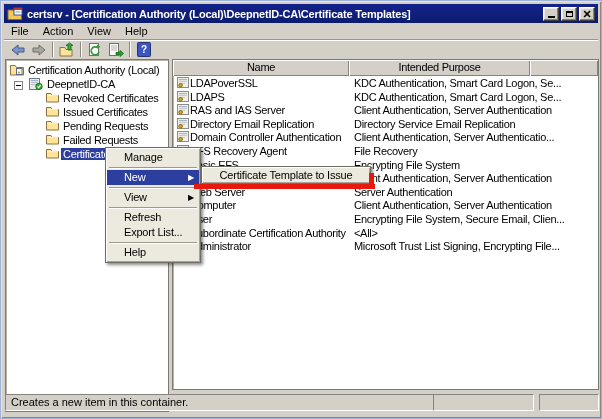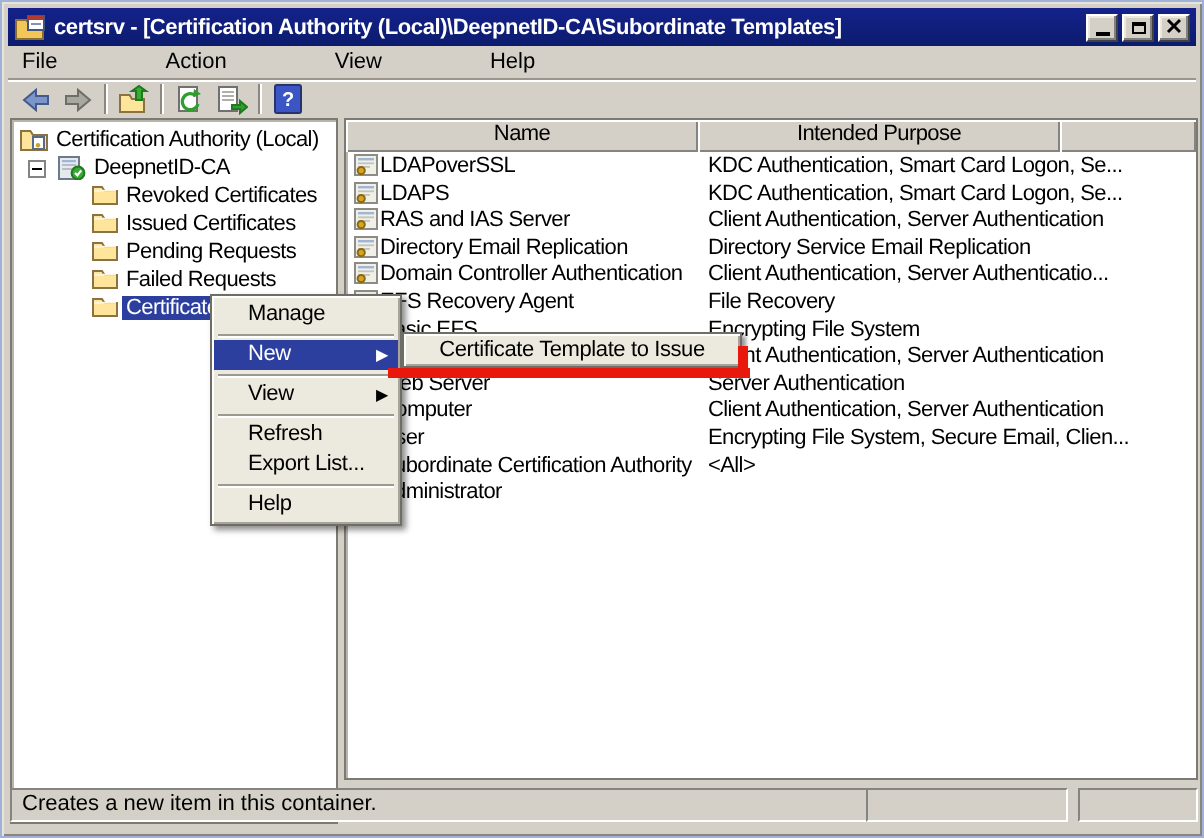--- a/index.html
+++ b/index.html
@@ -31,21 +31,21 @@
     box-shadow: inset -1px -1px 0 #808080, inset 1px 1px 0 #ece9dd;
     display:flex; align-items:center; justify-content:center; box-sizing:border-box;
     font-size:10px; font-weight:bold; color:#000; cursor:default;
   }
   .glyph-min { width:7px; height:2px; background:#000; margin-top:7px; }
   .glyph-max { width:7px; height:6px; border:1px solid #000; border-top-width:2px; box-sizing:border-box; }
   .glyph-close { font-size:11px; line-height:10px; font-weight:bold; }
   
   .menubar {
     position:absolute; left:3px; top:22px; right:16px; height:16px;
-    display:flex; align-items:center; font-size:11px; color:#000;gap:40px;
+    display:flex; align-items:center; font-size:11px; color:#000;
   }
   .menubar .mitem { padding:1px 7px; }
   
   .toolbar {
     position:absolute; left:3px; top:38px; right:3px; height:20px;
     border-top:1px solid #9a968e; box-shadow: inset 0 1px 0 #fff;
     display:flex; align-items:center; padding-left:3px; box-sizing:border-box;
   }
   .tool-btn { width:21px; height:18px; display:flex; align-items:center; justify-content:center; }
   .tool-sep { width:1px; height:15px; background:#8c8880; box-shadow:1px 0 0 #fff; margin:0 3px; }
@@ -117,21 +117,21 @@
 
   <div class="titlebar">
     <span class="title-icon">
       <svg width="16" height="14" viewBox="0 0 16 14">
         <path d="M1 3.5 L1 12.5 L14.5 12.5 L14.5 5 L7.5 5 L6.2 3 L1 3 Z" fill="#f2c75a" stroke="#8a6d2f"></path>
         <rect x="7" y="1" width="8" height="7" fill="#fff" stroke="#44557f"></rect>
         <rect x="7" y="1" width="8" height="2" fill="#b23a2e"></rect>
         <rect x="8.5" y="4.5" width="5" height="1" fill="#7f93bd"></rect>
       </svg>
     </span>
-    <span class="title-text">certsrv - [Certification Authority (Local)\DeepnetID-CA\Subordinate Templates]</span>
+    <span class="title-text">certsrv - [Certification Authority (Local)\DeepnetID-CA\Certificate Templates]</span>
     <span style="display:flex;">
       <span class="wbtn">
           <span class="glyph-min"></span>
         </span>
       <span class="wbtn">
           <span class="glyph-max"></span>
         </span>
       <span class="wbtn">
           <span class="glyph-close">✕</span>
         </span>
@@ -404,20 +404,21 @@
         </div>
         <div class="lrow" style="top: 163.2px;">
           <span class="ric"><svg width="12" height="11" viewBox="0 0 12 11">
               <rect x="0.5" y="0.5" width="11" height="10" fill="#f0efe8" stroke="#8c8c84"></rect>
               <rect x="2" y="2" width="8" height="1.2" fill="#9fb6d4"></rect>
               <rect x="2" y="4.2" width="8" height="0.9" fill="#c4c4bc"></rect>
               <rect x="2" y="6" width="6" height="0.9" fill="#c4c4bc"></rect>
               <circle cx="3.6" cy="8.3" r="1.8" fill="#d9a520" stroke="#8a6a10"></circle>
             </svg></span>
           <span class="nm">Administrator</span>
+          <span class="pp">Microsoft Trust List Signing, Encrypting File...</span>
         </div>
       </div>
   </div>
 
   <div class="context-menu">
       <div class="menu-item">Manage</div>
       <div class="menu-sep"></div>
       <div class="menu-item sel">New<span class="menu-arrow">▶</span></div>
       <div class="menu-sep"></div>
       <div class="menu-item">View<span class="menu-arrow">▶</span></div>

